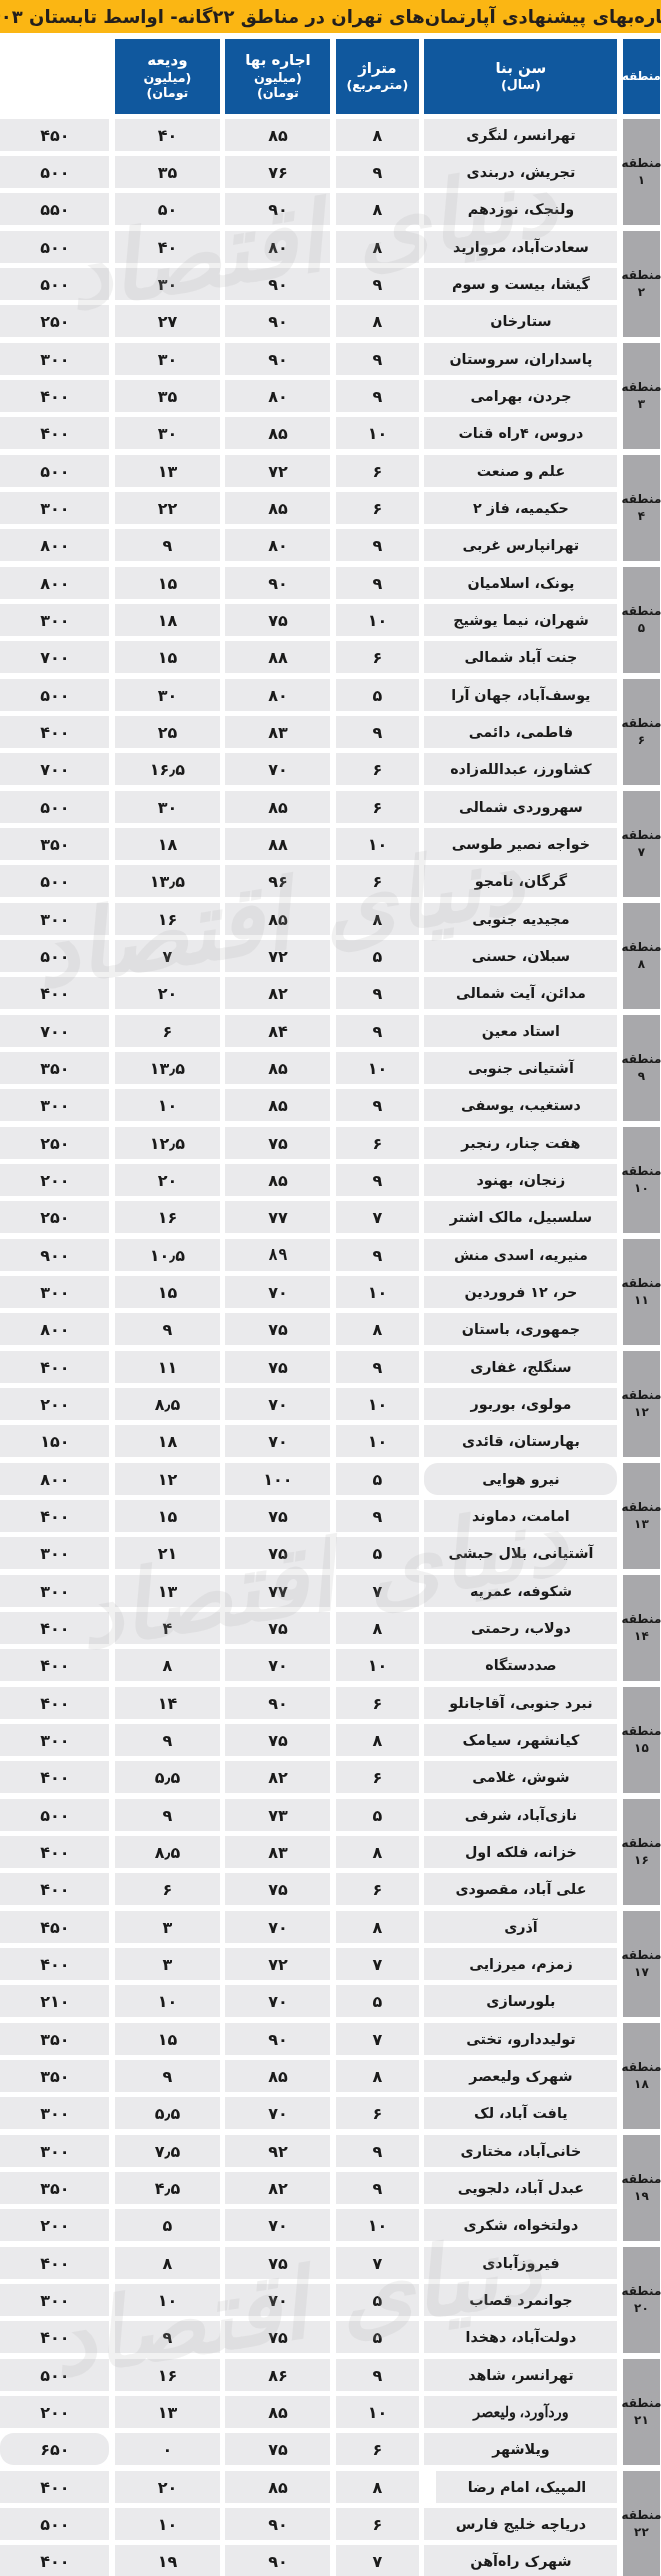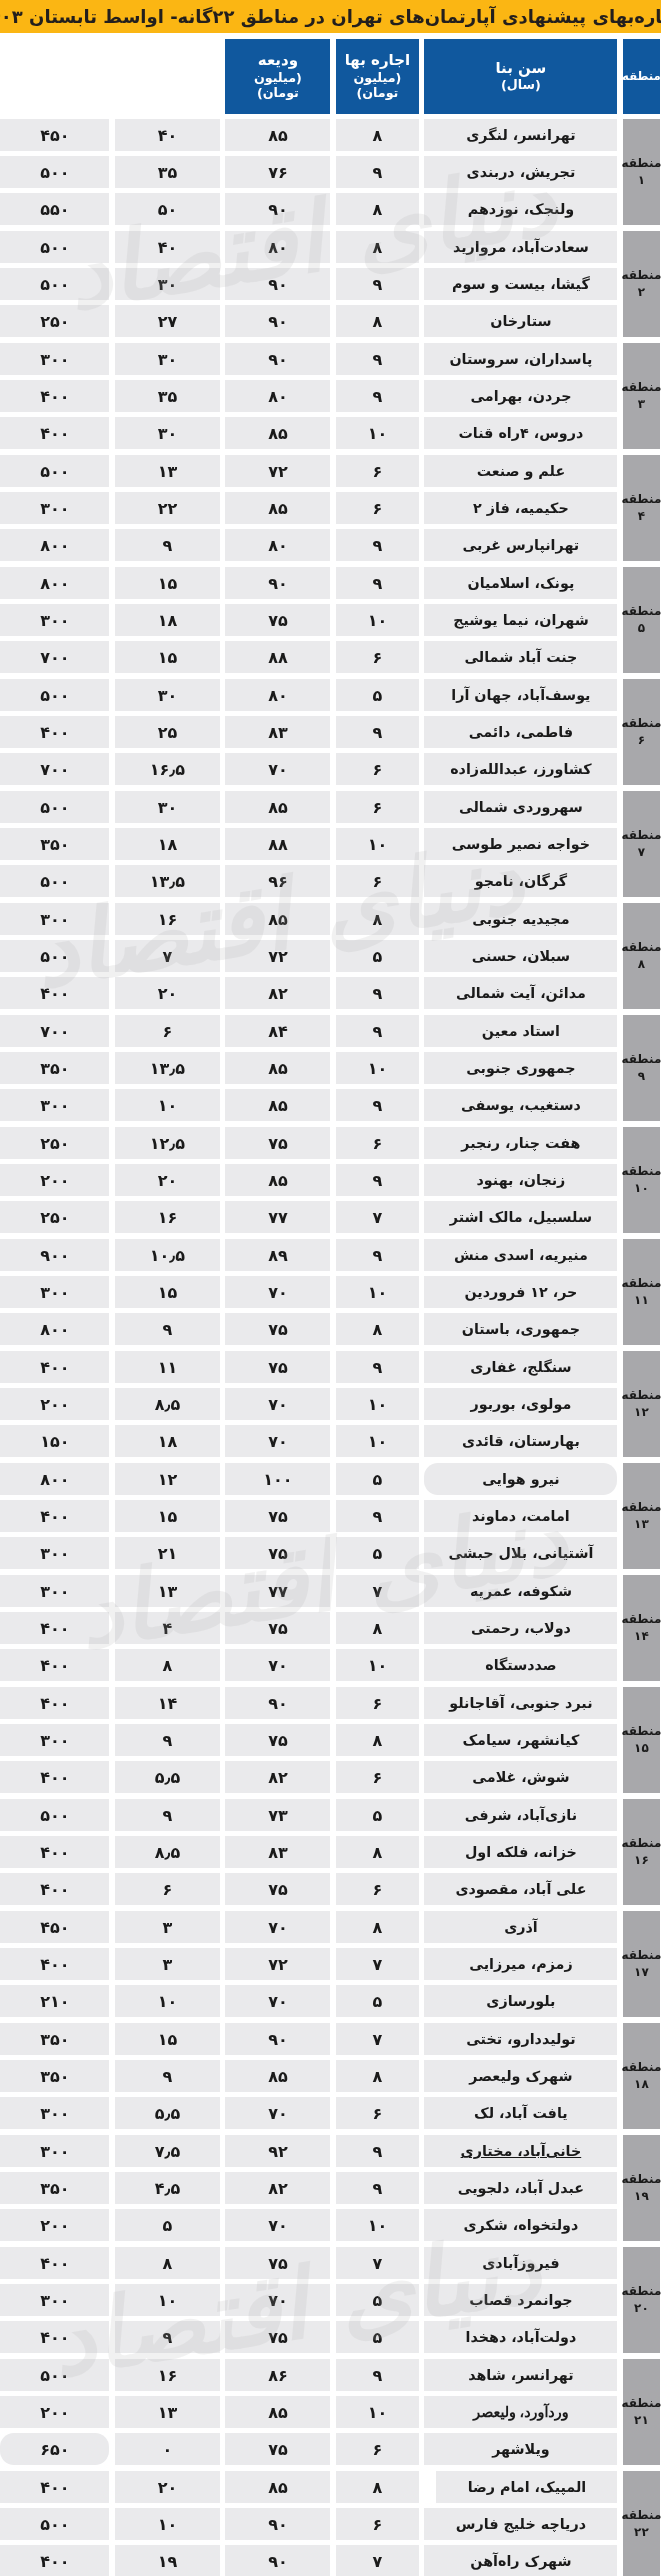--- a/index.html
+++ b/index.html
@@ -55,20 +55,24 @@
     <h1>اجاره‌بهای پیشنهادی آپارتمان‌های تهران در مناطق ۲۲گانه- اواسط تابستان ۱۴۰۳</h1>
   </header>
 
   <div class="grid header">
     <div class="hcell h-region">
       <span class="h-label">منطقه</span>
     </div>
     <div class="hcell">
       <span class="h-label">سن بنا</span>
       <span class="h-sub">(سال)</span>
+    </div>
+    <div class="hcell">
+      <span class="h-label">متراژ</span>
+      <span class="h-sub">(مترمربع)</span>
     </div>
     <div class="hcell">
       <span class="h-label">اجاره بها</span>
       <span class="h-sub">(میلیون تومان)</span>
     </div>
     <div class="hcell">
       <span class="h-label">ودیعه</span>
       <span class="h-sub">(میلیون تومان)</span>
     </div>
   </div>
@@ -245,21 +249,21 @@
       <div class="grid group">
         <div class="cell region">
           <div class="region-label">منطقه</div>
           <div class="region-num">۹</div>
         </div>
         <div class="cell loc" style="grid-row: 1;">استاد معین</div>
         <div class="cell num age" style="grid-row: 1;">۹</div>
         <div class="cell num area" style="grid-row: 1;">۸۴</div>
         <div class="cell num rent" style="grid-row: 1;">۶</div>
         <div class="cell num deposit" style="grid-row: 1;">۷۰۰</div>
-        <div class="cell loc" style="grid-row: 2;">جمهوری جنوبی</div>
+        <div class="cell loc" style="grid-row: 2;">آشتیانی جنوبی</div>
         <div class="cell num age" style="grid-row: 2;">۱۰</div>
         <div class="cell num area" style="grid-row: 2;">۸۵</div>
         <div class="cell num rent" style="grid-row: 2;">۱۳٫۵</div>
         <div class="cell num deposit" style="grid-row: 2;">۳۵۰</div>
         <div class="cell loc" style="grid-row: 3;">دستغیب، یوسفی</div>
         <div class="cell num age" style="grid-row: 3;">۹</div>
         <div class="cell num area" style="grid-row: 3;">۸۵</div>
         <div class="cell num rent" style="grid-row: 3;">۱۰</div>
         <div class="cell num deposit" style="grid-row: 3;">۳۰۰</div>
       </div>
@@ -284,21 +288,21 @@
         <div class="cell num rent" style="grid-row: 3;">۱۶</div>
         <div class="cell num deposit" style="grid-row: 3;">۲۵۰</div>
       </div>
       <div class="grid group">
         <div class="cell region">
           <div class="region-label">منطقه</div>
           <div class="region-num">۱۱</div>
         </div>
         <div class="cell loc" style="grid-row: 1;">منیریه، اسدی منش</div>
         <div class="cell num age" style="grid-row: 1;">۹</div>
-        <div class="cell num area" style="grid-row: 1;">۸۹</div>
+        <div class="cell num area" style="grid-row: 1; font-family: Liberation Mono, monospace;">۸۹</div>
         <div class="cell num rent" style="grid-row: 1;">۱۰٫۵</div>
         <div class="cell num deposit" style="grid-row: 1;">۹۰۰</div>
         <div class="cell loc" style="grid-row: 2;">حر، ۱۲ فروردین</div>
         <div class="cell num age" style="grid-row: 2;">۱۰</div>
         <div class="cell num area" style="grid-row: 2;">۷۰</div>
         <div class="cell num rent" style="grid-row: 2;">۱۵</div>
         <div class="cell num deposit" style="grid-row: 2;">۳۰۰</div>
         <div class="cell loc" style="grid-row: 3;">جمهوری، باستان</div>
         <div class="cell num age" style="grid-row: 3;">۸</div>
         <div class="cell num area" style="grid-row: 3;">۷۵</div>
@@ -450,21 +454,21 @@
         <div class="cell num age" style="grid-row: 3;">۶</div>
         <div class="cell num area" style="grid-row: 3;">۷۰</div>
         <div class="cell num rent" style="grid-row: 3;">۵٫۵</div>
         <div class="cell num deposit" style="grid-row: 3;">۳۰۰</div>
       </div>
       <div class="grid group">
         <div class="cell region">
           <div class="region-label">منطقه</div>
           <div class="region-num">۱۹</div>
         </div>
-        <div class="cell loc" style="grid-row: 1; text-decoration: underline;">خانی‌آباد، مختاری</div>
+        <div class="cell loc" style="grid-row: 1;">خانی‌آباد، مختاری</div>
         <div class="cell num age" style="grid-row: 1;">۹</div>
         <div class="cell num area" style="grid-row: 1;">۹۲</div>
         <div class="cell num rent" style="grid-row: 1;">۷٫۵</div>
         <div class="cell num deposit" style="grid-row: 1;">۳۰۰</div>
         <div class="cell loc" style="grid-row: 2;">عبدل آباد، دلجویی</div>
         <div class="cell num age" style="grid-row: 2;">۹</div>
         <div class="cell num area" style="grid-row: 2;">۸۲</div>
         <div class="cell num rent" style="grid-row: 2;">۴٫۵</div>
         <div class="cell num deposit" style="grid-row: 2;">۳۵۰</div>
         <div class="cell loc" style="grid-row: 3;">دولتخواه، شکری</div>

